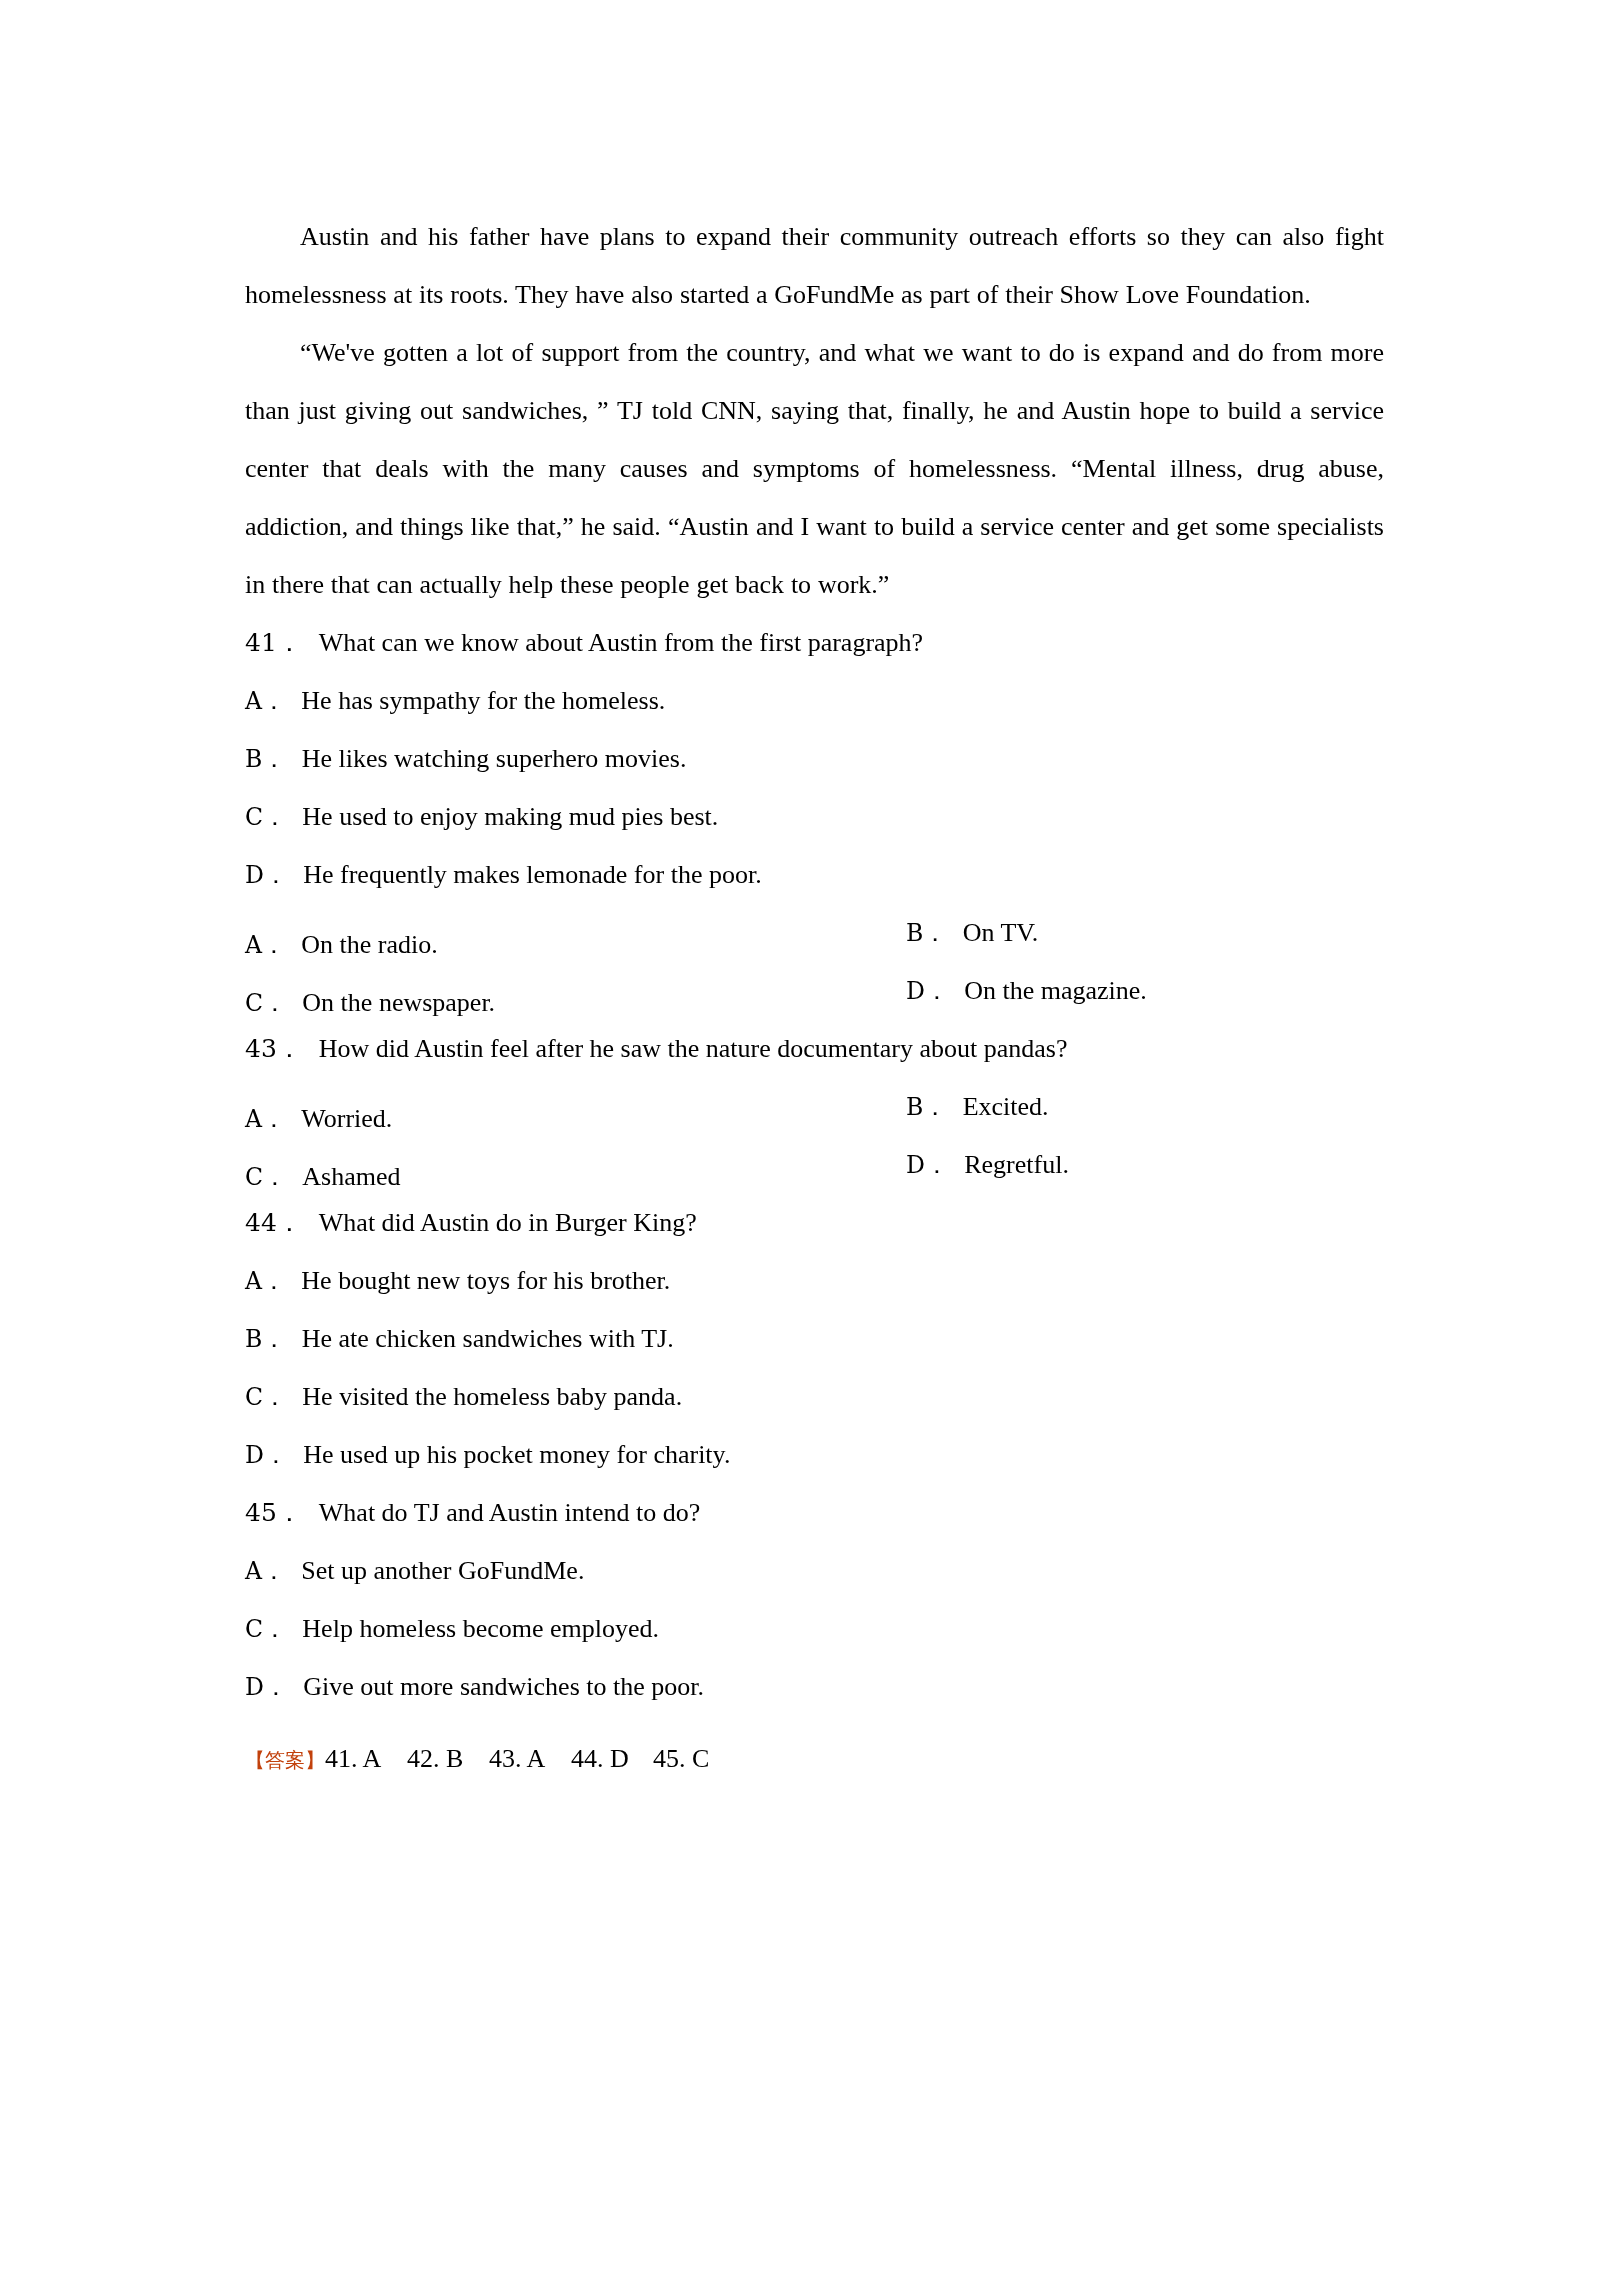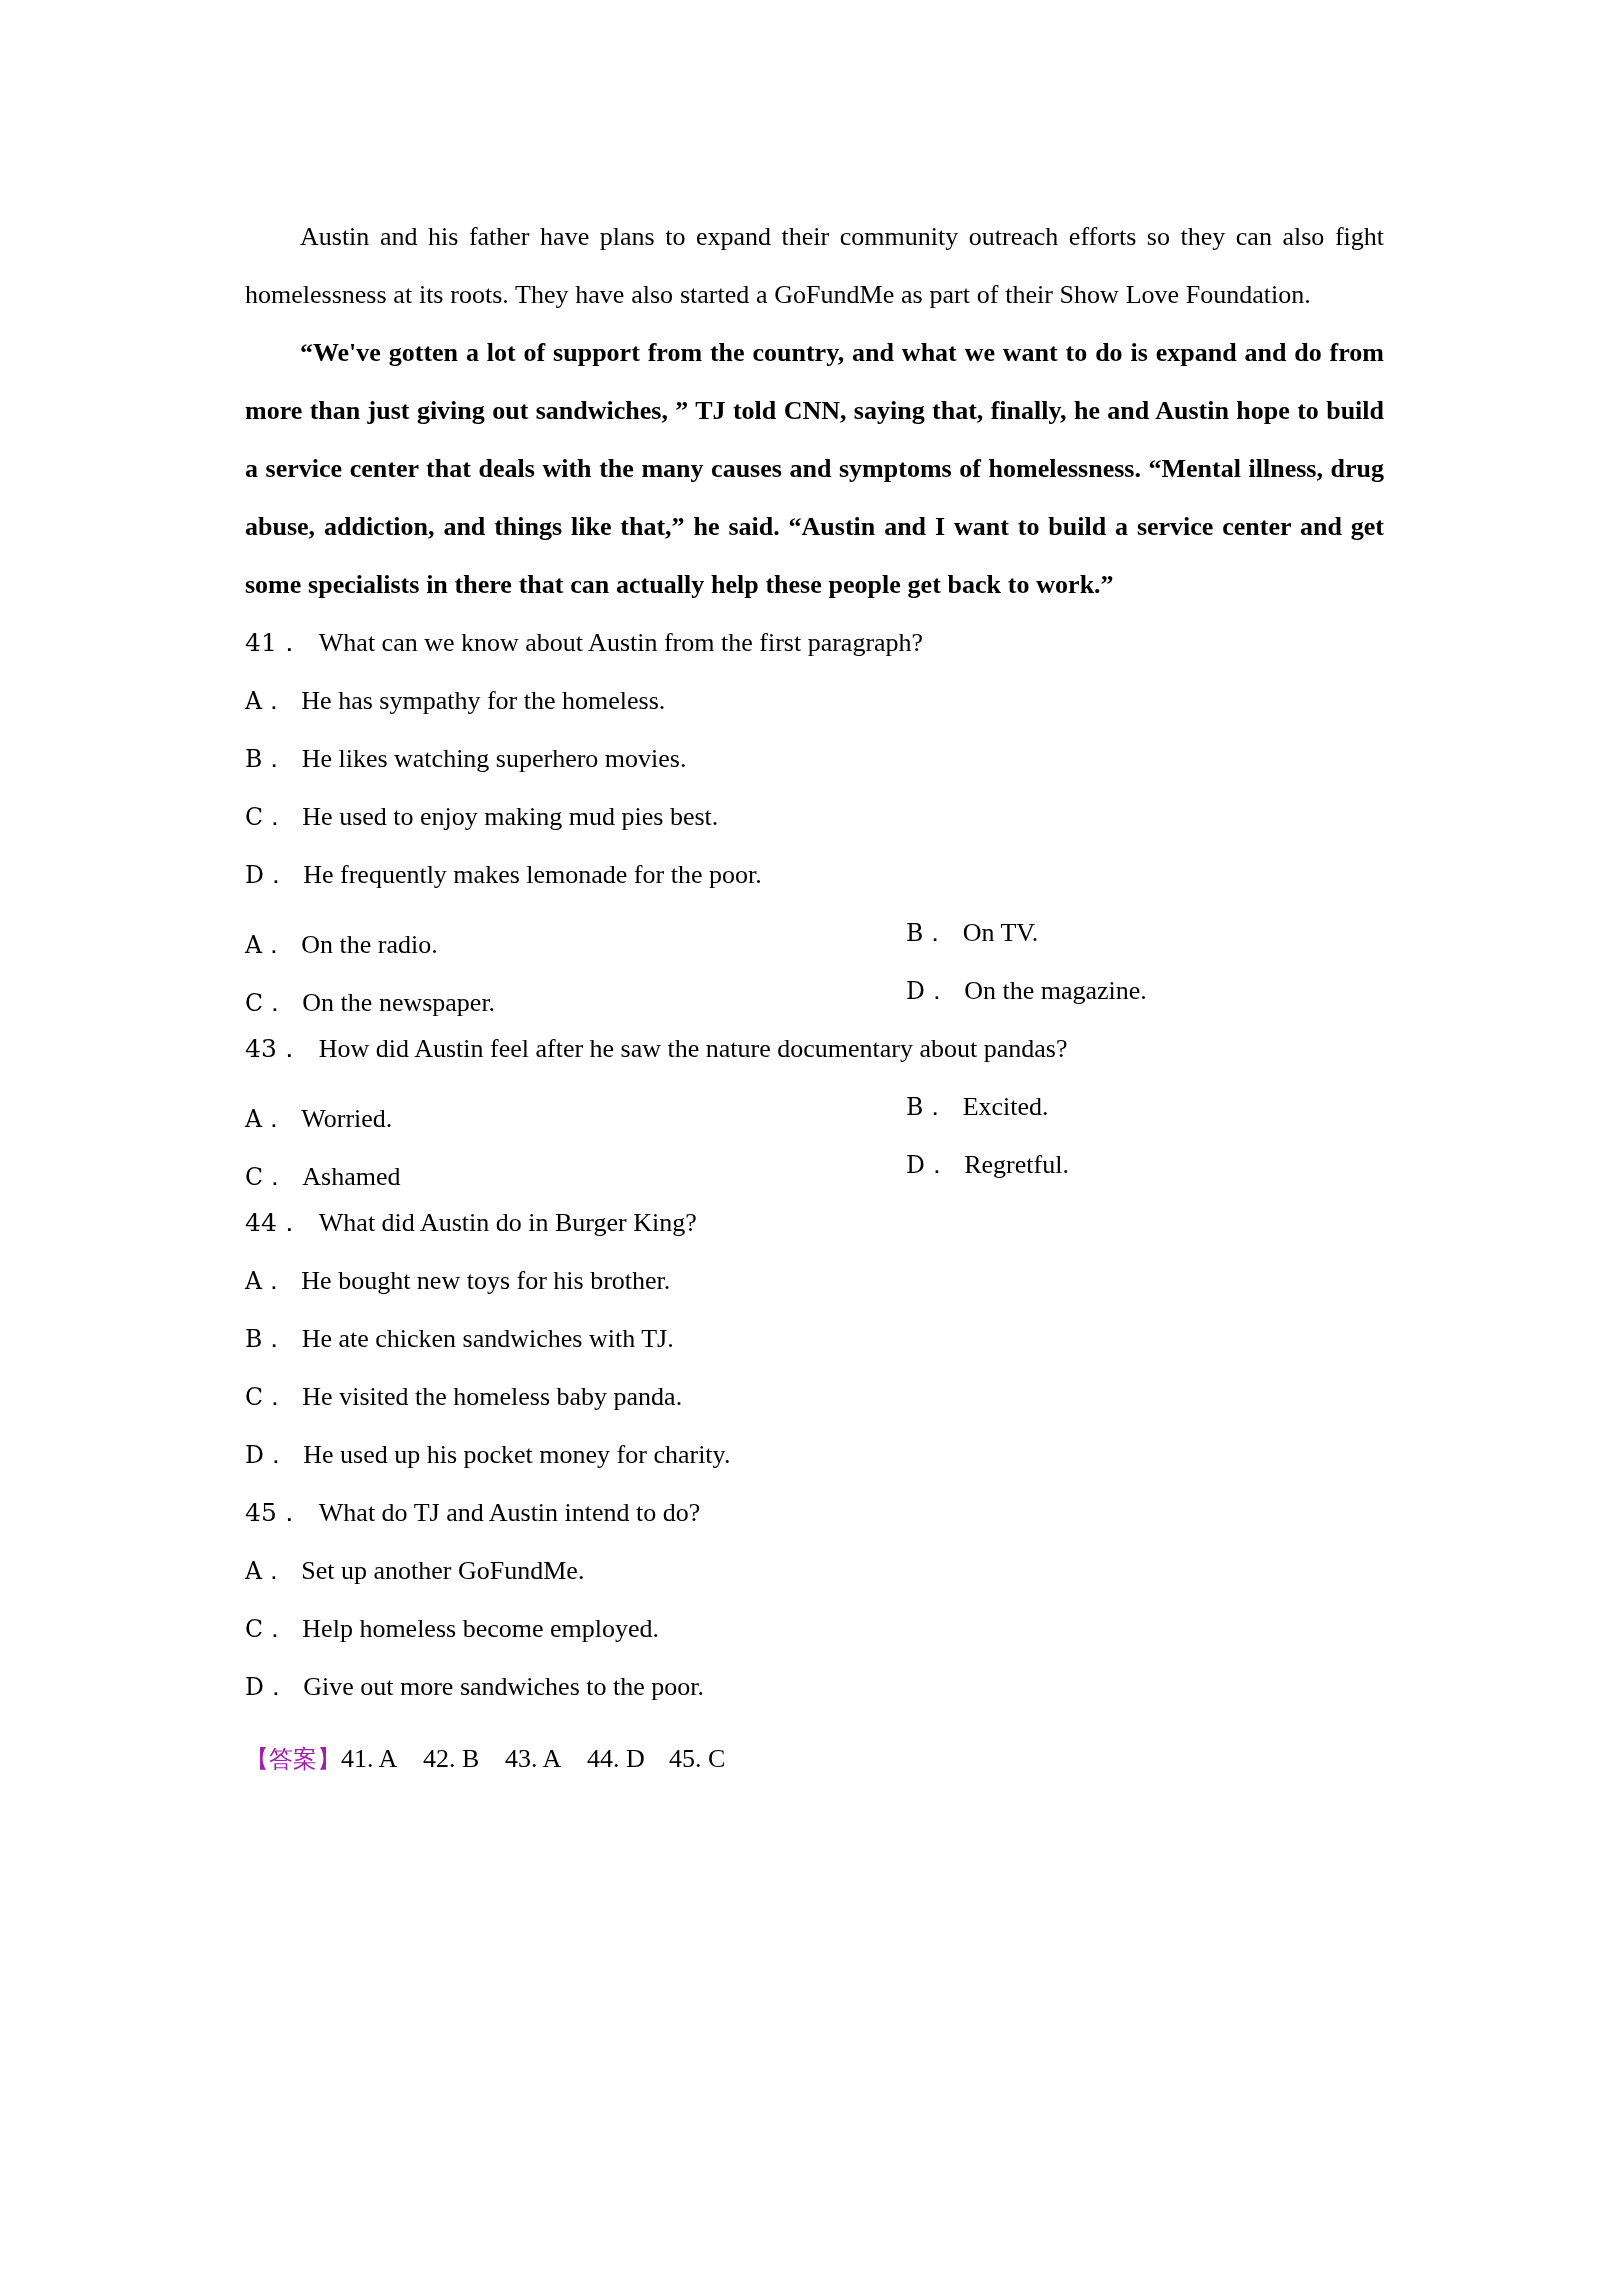--- a/index.html
+++ b/index.html
@@ -38,21 +38,20 @@
     font-size: 26px;
     line-height: 58px;
     text-align: justify;
     text-justify: inter-word;
     text-indent: 55px;
     margin: 0 0 0 0;
     word-spacing: 0.3px;
   }
   .para + .para {
     margin-top: 0px;
-    font-weight: bold;
   }
 
   
   .qblock {
     margin-top: 0px;
   }
   .qstem {
     font-size: 26px;
     line-height: 58px;
     white-space: nowrap;
@@ -103,23 +102,23 @@
   }
 
   
   .answerline {
     font-size: 26px;
     line-height: 58px;
     white-space: nowrap;
     margin-top: 14.4px;
   }
   .ans-tag {
-    color: #a21caf;
+    color: #c2410c;
     font-family: Liberation Sans, sans-serif;
-    font-size: 24px;
+    font-size: 20px;
   }
   .ans-item {
     display: inline-block;
     min-width: 82px;
   }
   .ans-item:last-child {
     min-width: 0;
   }
 </style>
 </head>

